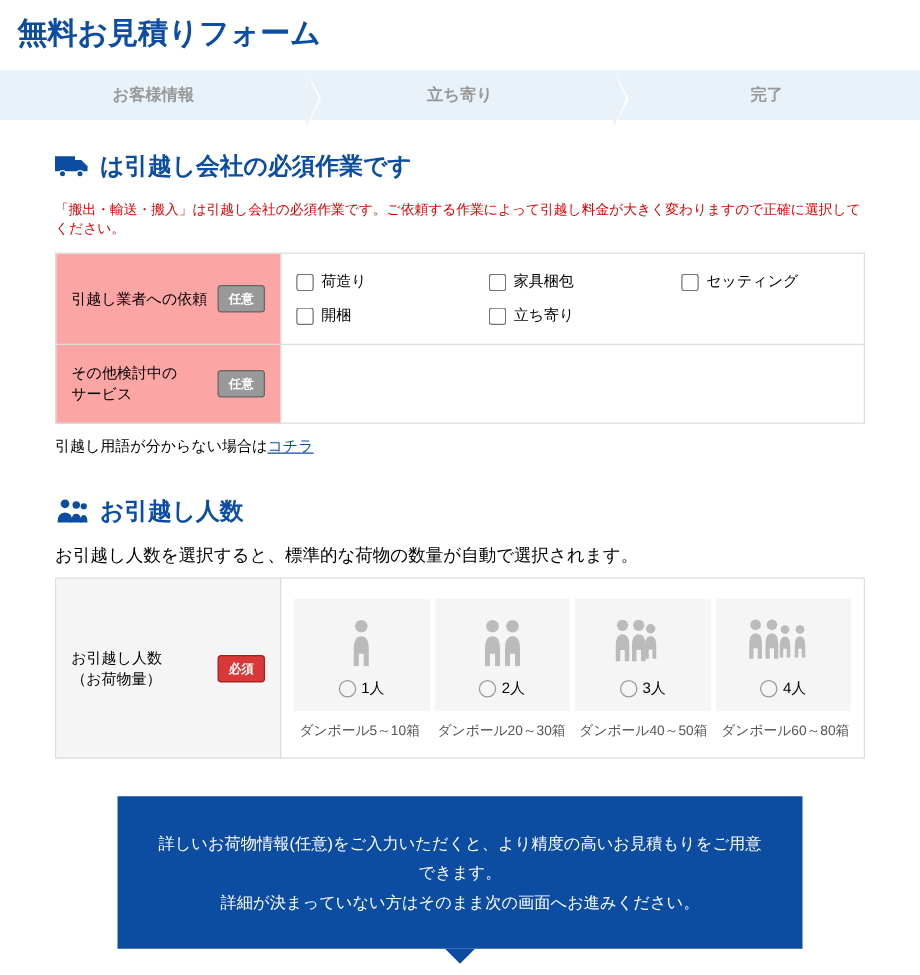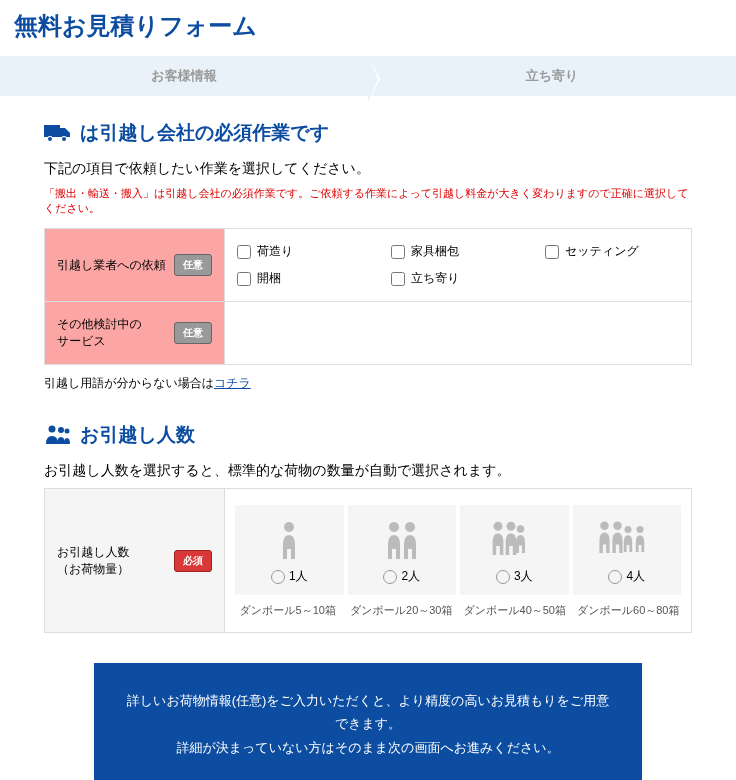--- a/index.html
+++ b/index.html
@@ -54,35 +54,35 @@
     .people-icon { fill: #bbb; }
   </style>
 </head>
 <body>
 
 <h1 class="page-title">無料お見積りフォーム</h1>
 
 <div class="progress-bar">
   <div class="progress-step">お客様情報</div>
   <div class="progress-step">立ち寄り</div>
+  <div class="progress-step">完了</div>
 </div>
 
 <div class="content">
   <div class="section-header">
     <svg class="section-icon" viewBox="0 0 28 20">
         <rect x="0" y="2" width="16" height="12"></rect>
         <path d="M16 5 h5 l5 5 v4 h-10 z"></path>
         <circle cx="6" cy="16" r="3" fill="#fff"></circle>
         <circle cx="6" cy="16" r="2" fill="#0c4da2"></circle>
         <circle cx="20" cy="16" r="3" fill="#fff"></circle>
         <circle cx="20" cy="16" r="2" fill="#0c4da2"></circle>
       </svg>
     <h2 class="section-title">は引越し会社の必須作業です</h2>
   </div>
-  <p class="section-desc">下記の項目で依頼したい作業を選択してください。</p>
   <p class="section-warn">「搬出・輸送・搬入」は引越し会社の必須作業です。ご依頼する作業によって引越し料金が大きく変わりますので正確に選択してください。</p>
 
   <table class="form-table">
     <tbody>
         <tr>
       <td class="label-cell">
         <div class="label-row">
           <span>引越し業者への依頼</span>
           <span class="badge badge-optional">任意</span>
         </div>

